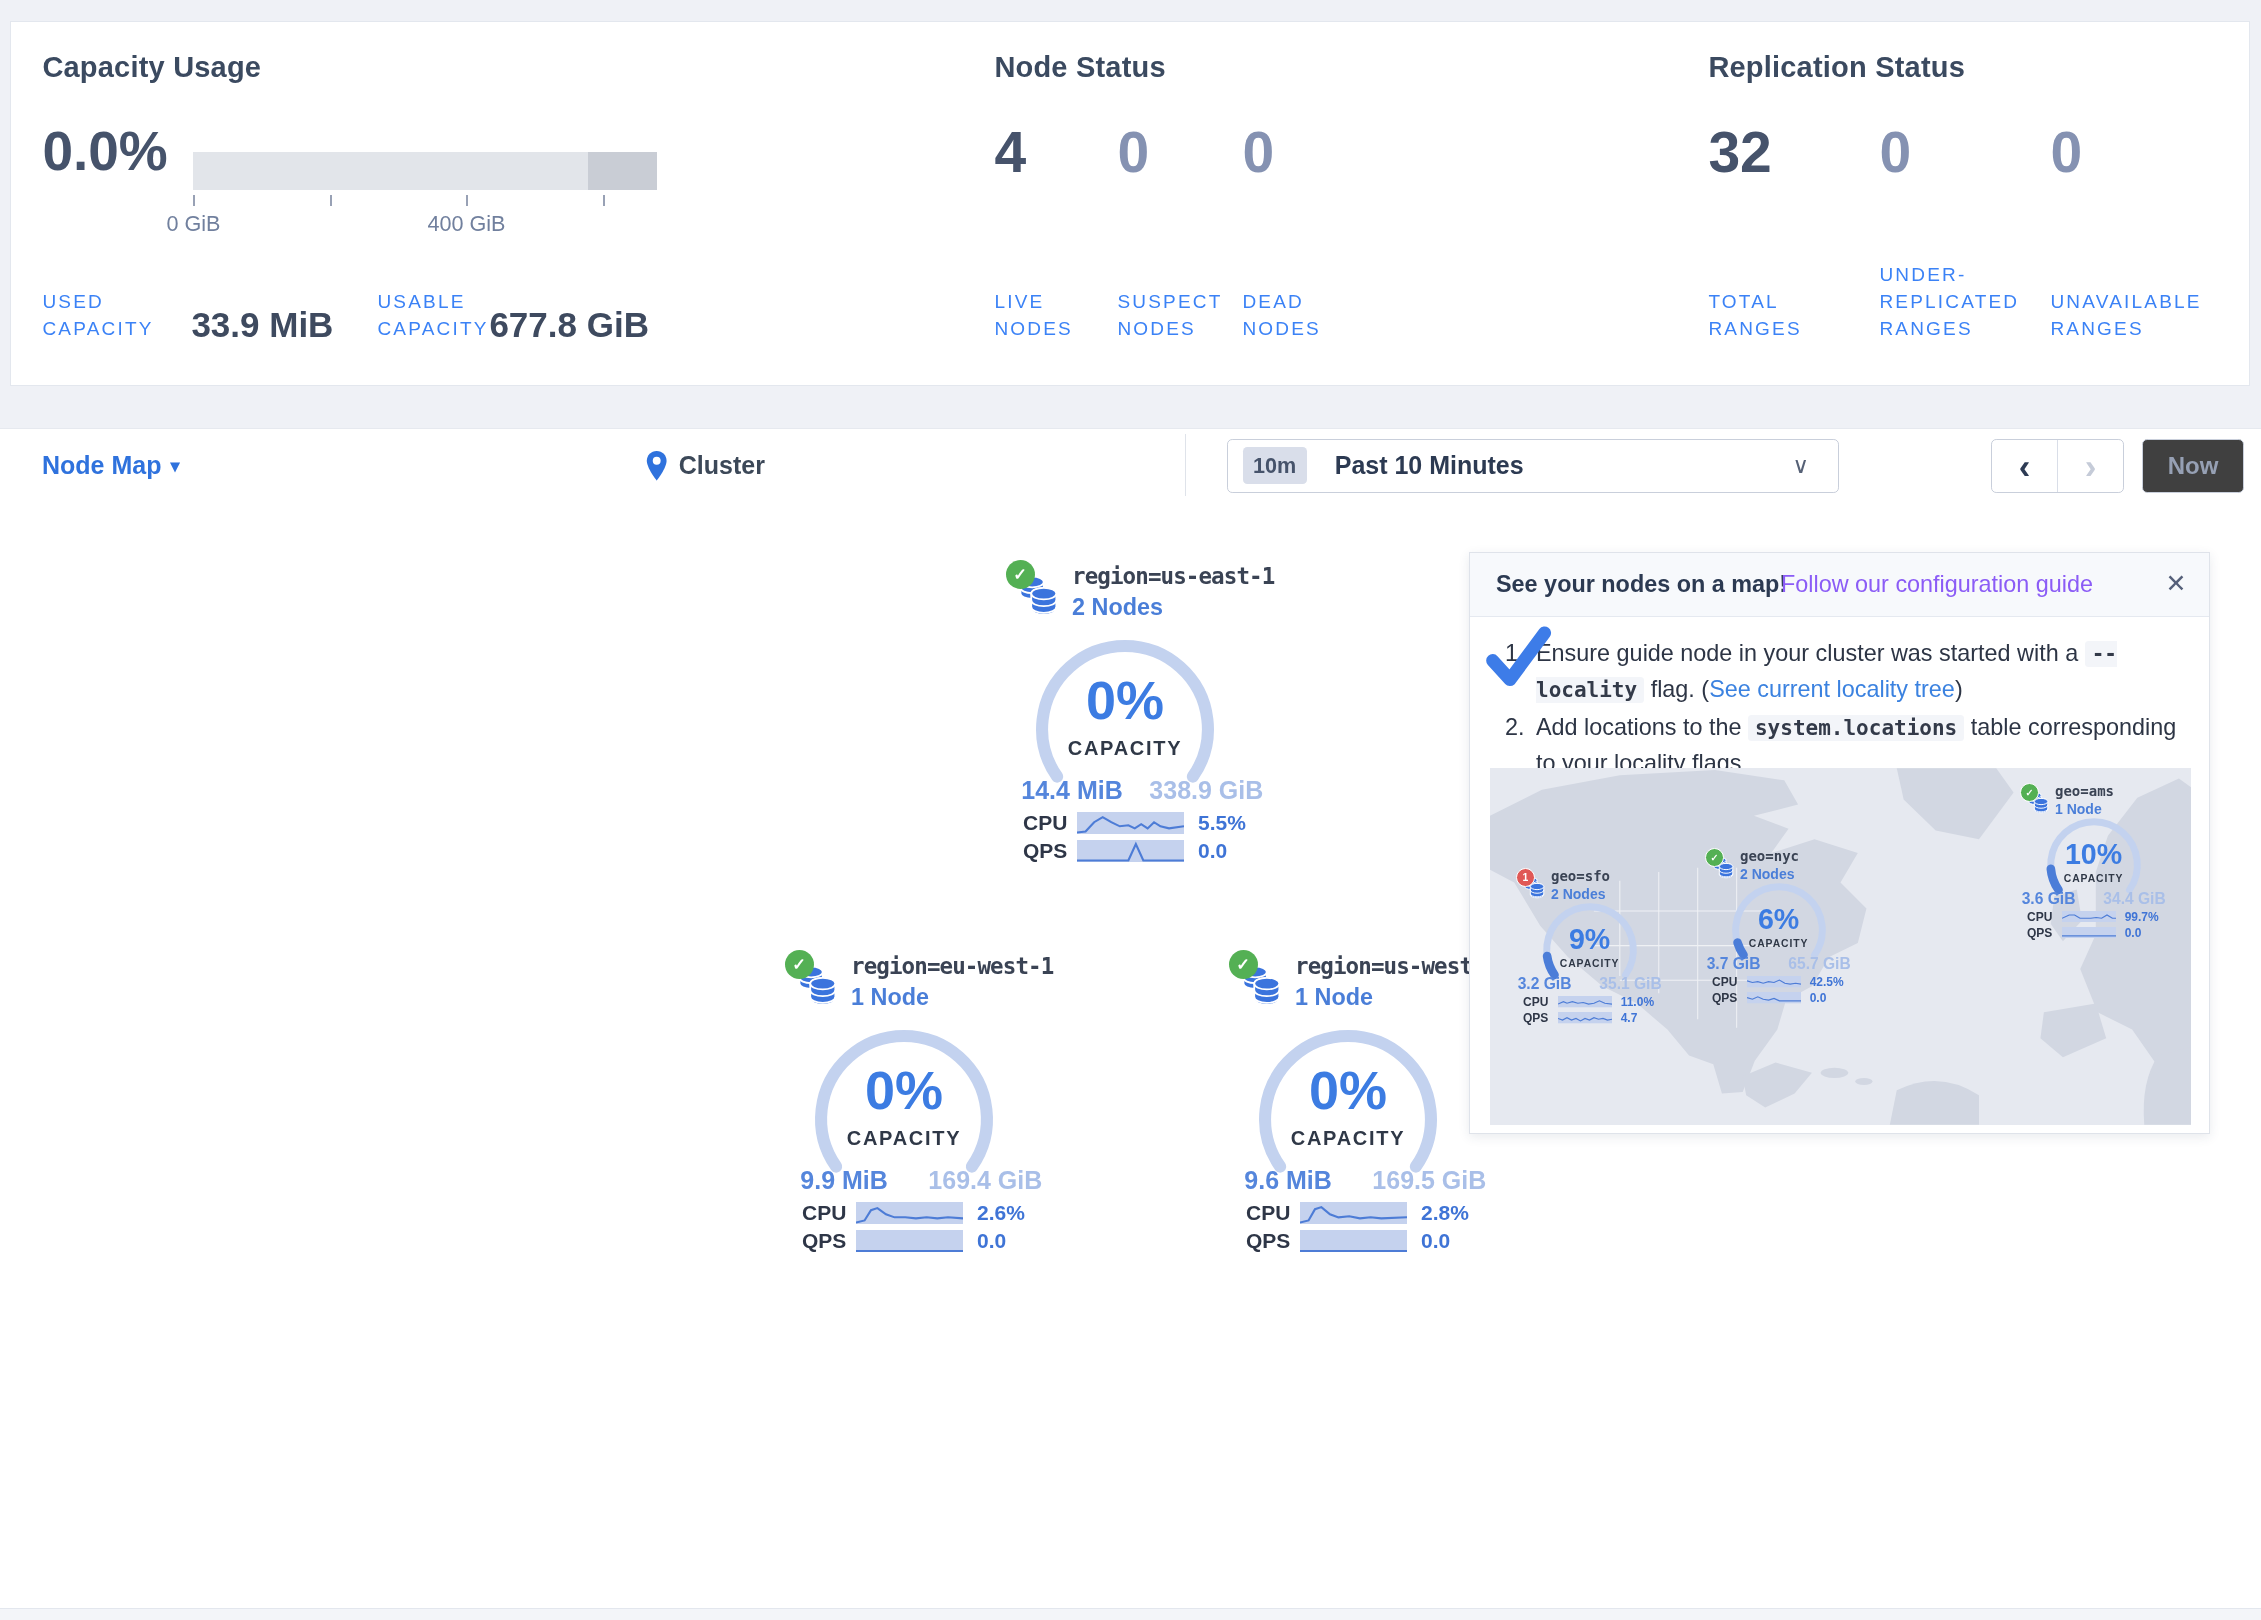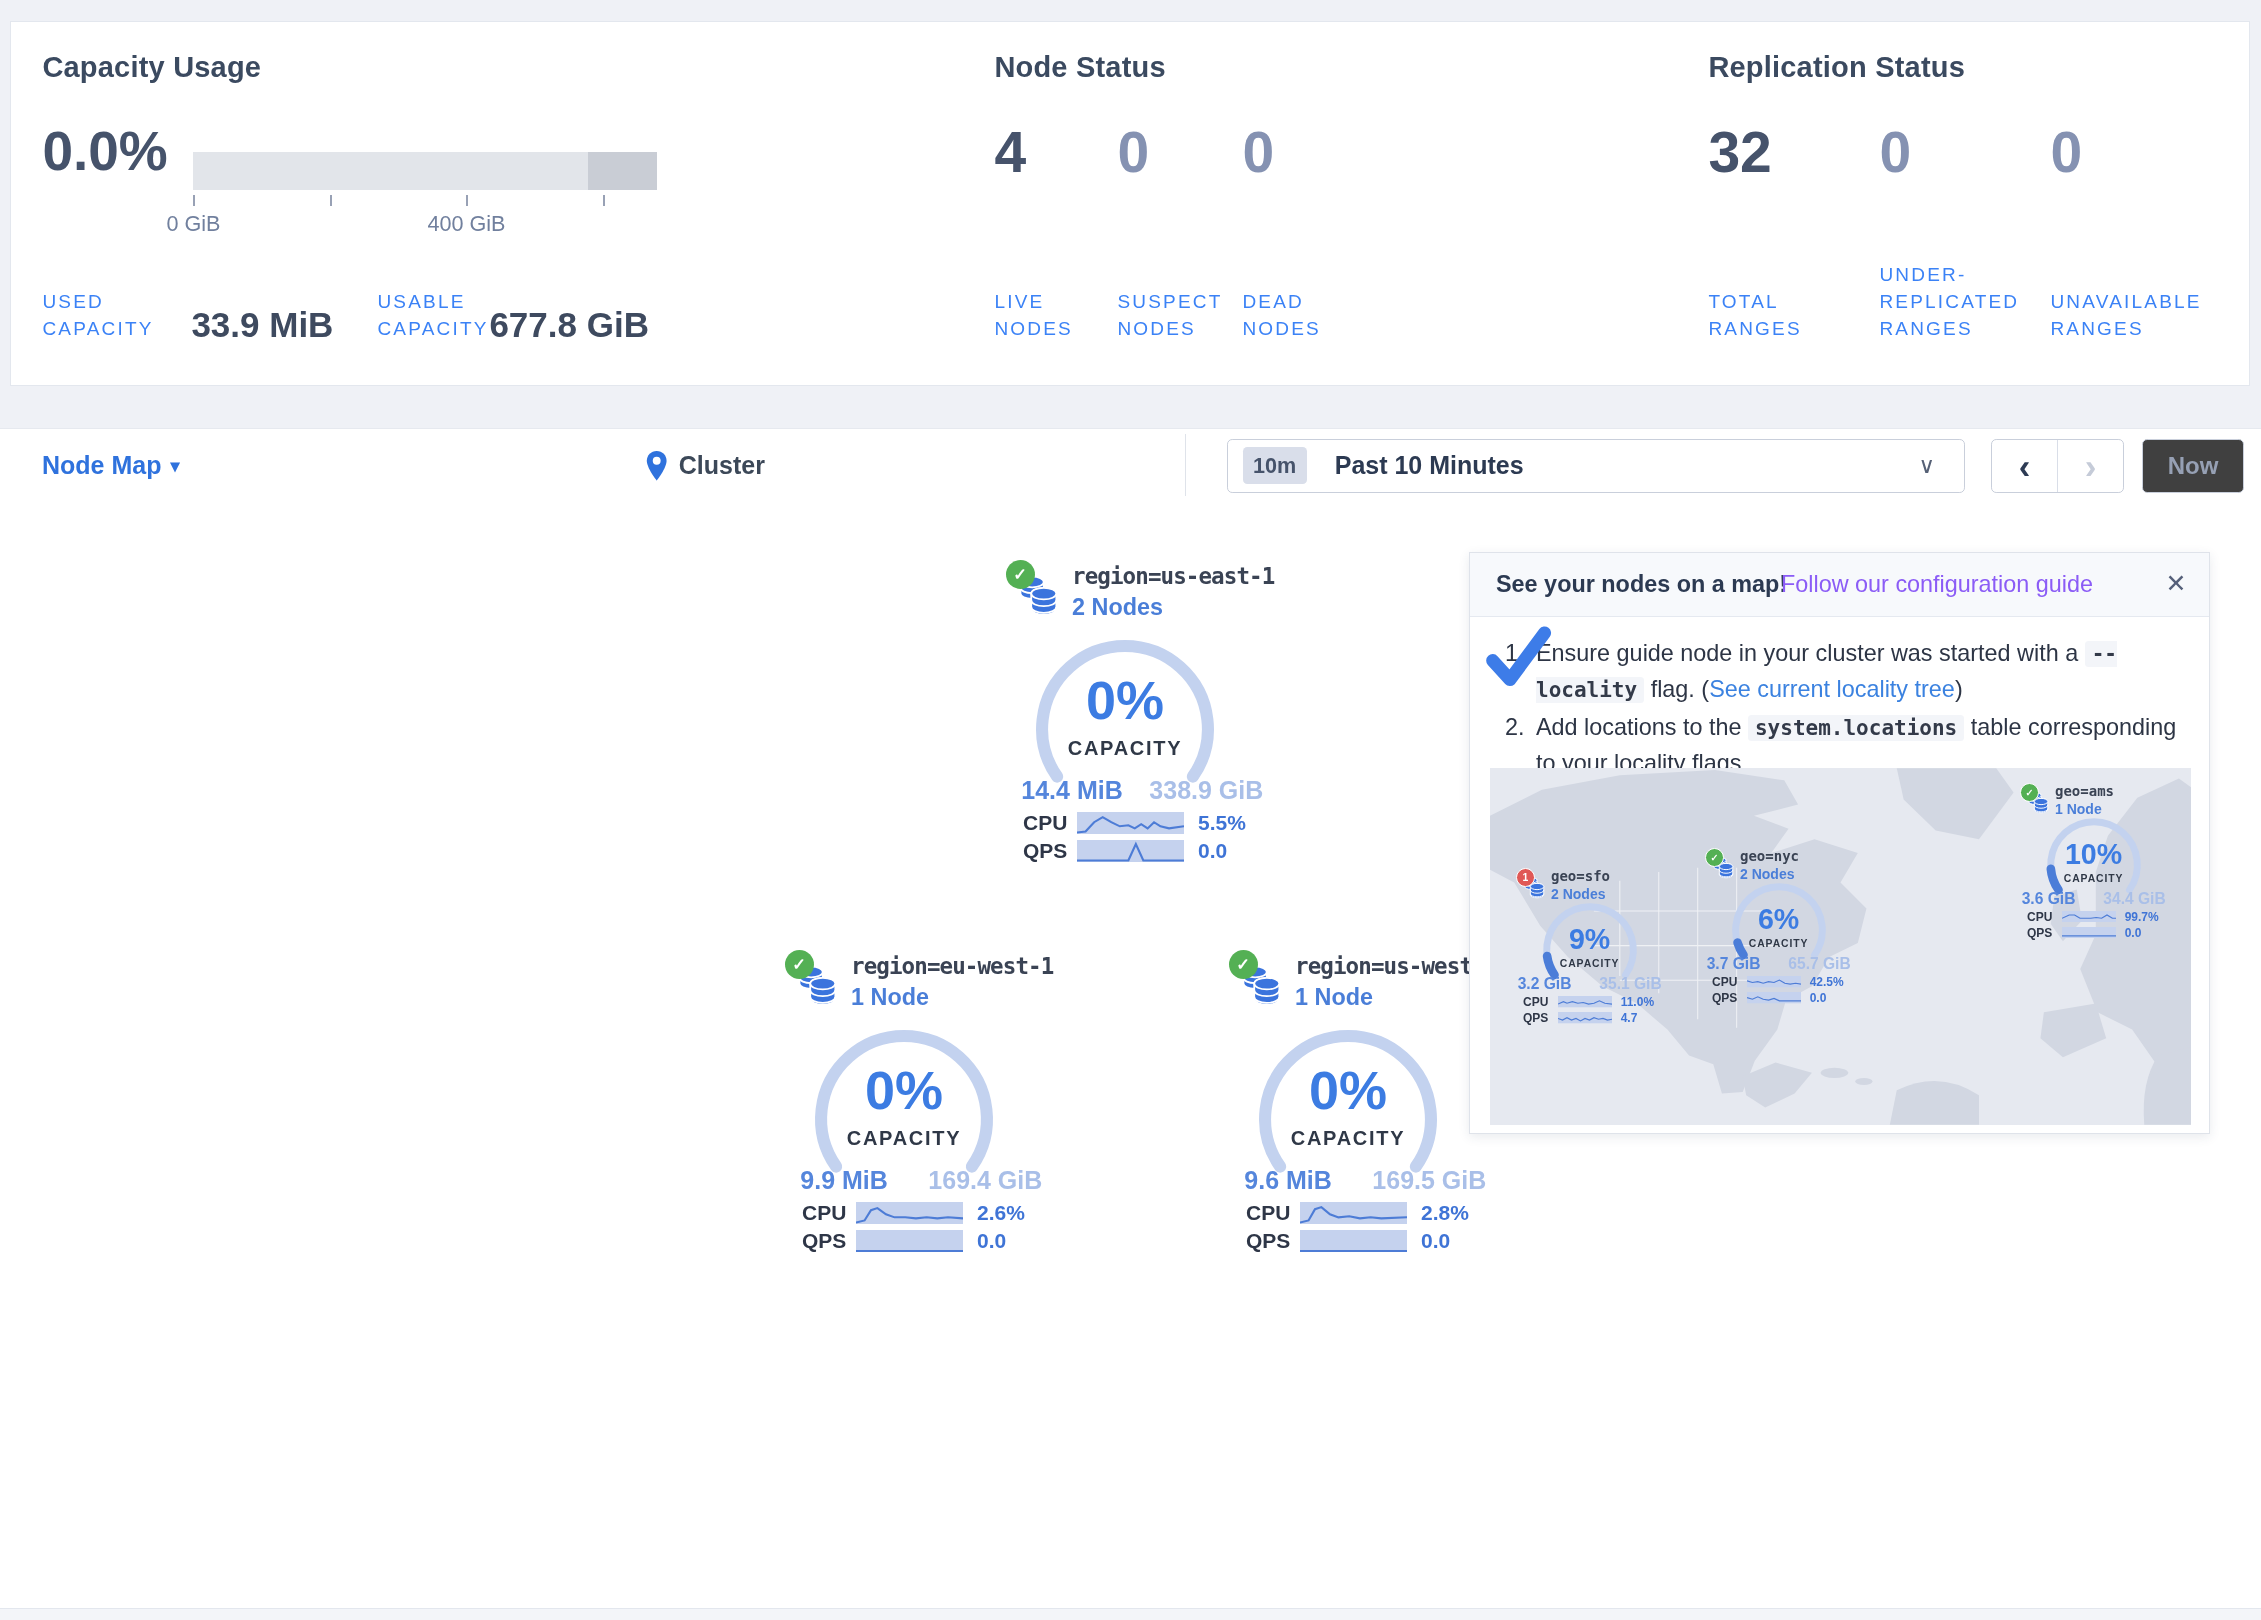--- a/index.html
+++ b/index.html
@@ -28,21 +28,21 @@
 
   
   .toolbar { position:absolute; left:0; top:428px; width:2261px; height:73px; background:#fff;
     border-top:0.9px solid #e6e9ef; border-bottom:0.9px solid #e2e6ec; }
   .view-select { position:absolute; left:42px; top:0; height:73px; display:flex; align-items:center;
     gap:9px; color:#2f72dd; font-size:25px; font-weight:600; cursor:pointer;}
   .view-select .caret { font-size:18px; }
   .crumb { position:absolute; left:645px; top:0; height:73px; display:flex; align-items:center; gap:10.4px;
     font-size:25px; font-weight:600; color:#3c4858; }
   .tb-divider { position:absolute; left:1185px; top:5.2px; width:0.9px; height:62px; background:#dfe3ea; }
-  .time-select { position:absolute; left:1227px; top:9.5px; width:738px; height:54px;
+  .time-select { position:absolute; left:1227px; top:9.5px; width:612px; height:54px;
     border:0.9px solid #c9cfdb; border-radius:5.2px; background:#fff; display:flex; align-items:center; cursor:pointer;}
   .time-badge { margin-left:14.7px; padding:5.2px 10.4px; background:#d9deea; border-radius:4.3px;
     font-size:21.6px; font-weight:700; color:#46536b; }
   .time-label { margin-left:28px; font-size:25px; font-weight:600; color:#2c3a52; }
   .time-chev { position:absolute; right:29px; font-size:22.5px; color:#566176; font-weight:400;}
   .arrows { position:absolute; left:1991px; top:9.5px; width:133px; height:54px;
     border:0.9px solid #c9cfdb; border-radius:5.2px; background:#fff; display:flex; }
   .arrows .cell { flex:1; display:flex; align-items:center; justify-content:center; font-size:35px; cursor:pointer;}
   .arrows .cell:first-child { border-right:0.9px solid #d9dee8; color:#2d3b54; font-weight:700;}
   .arrows .cell:last-child { color:#c5cbd8; font-weight:700;}

